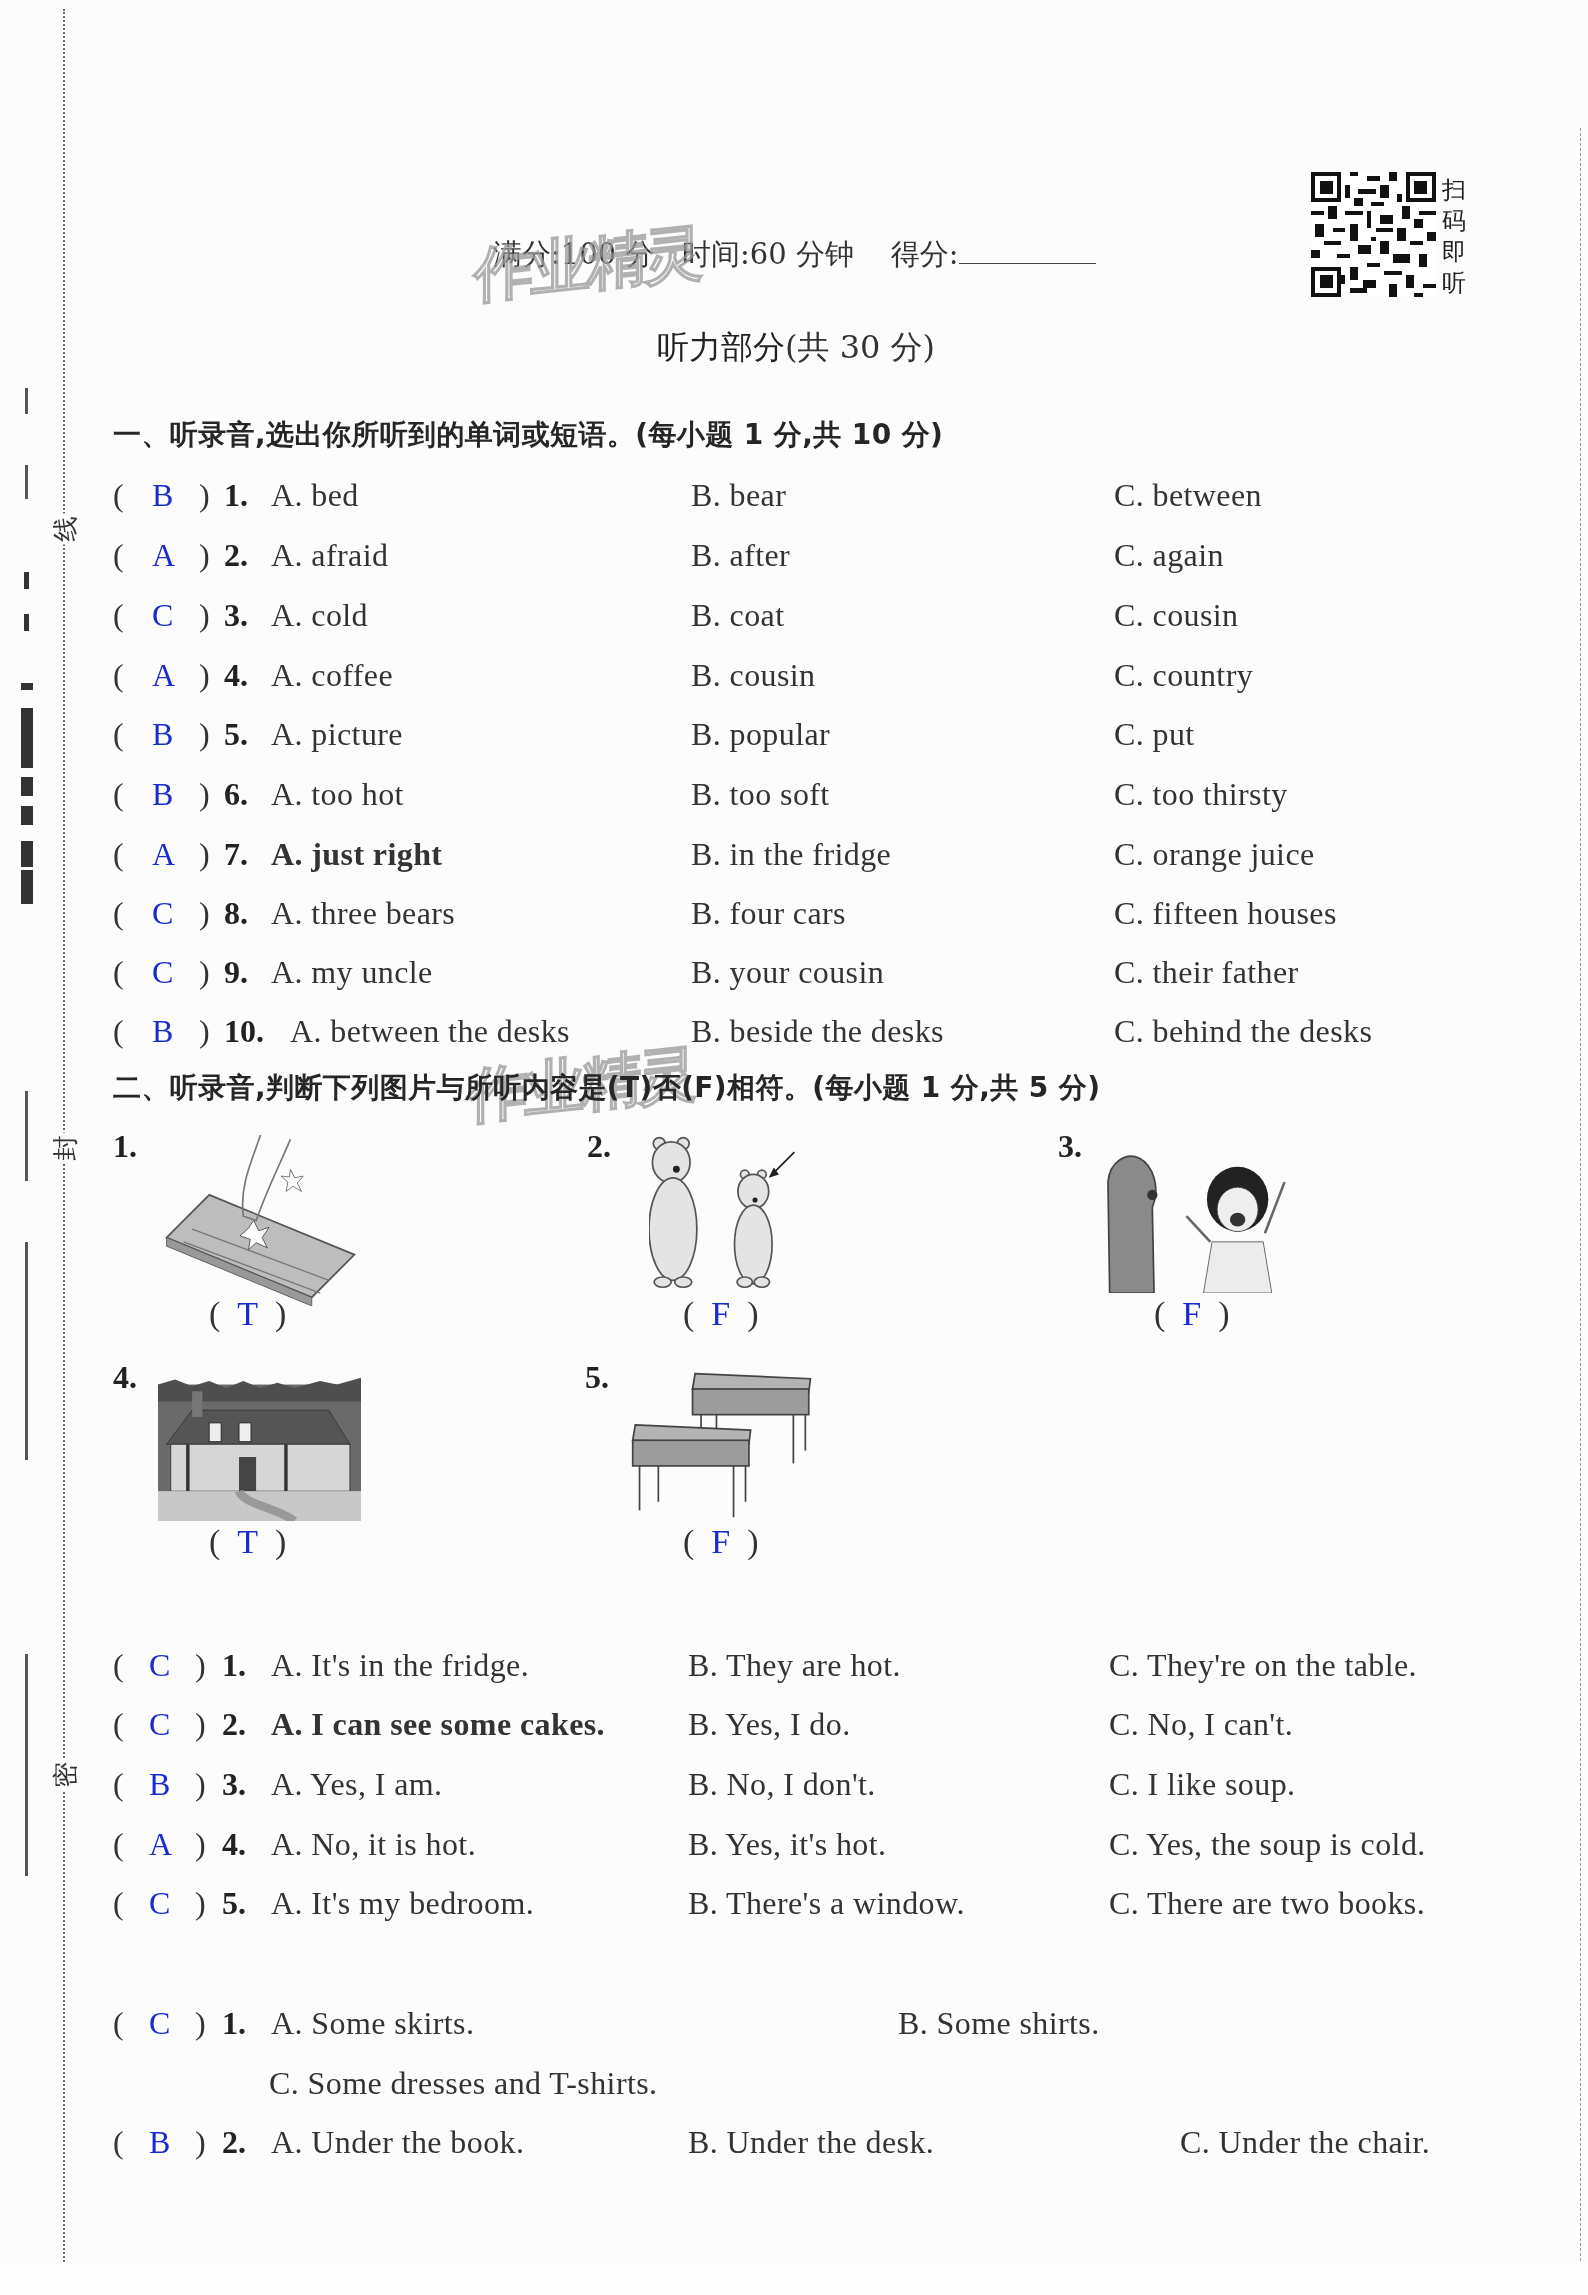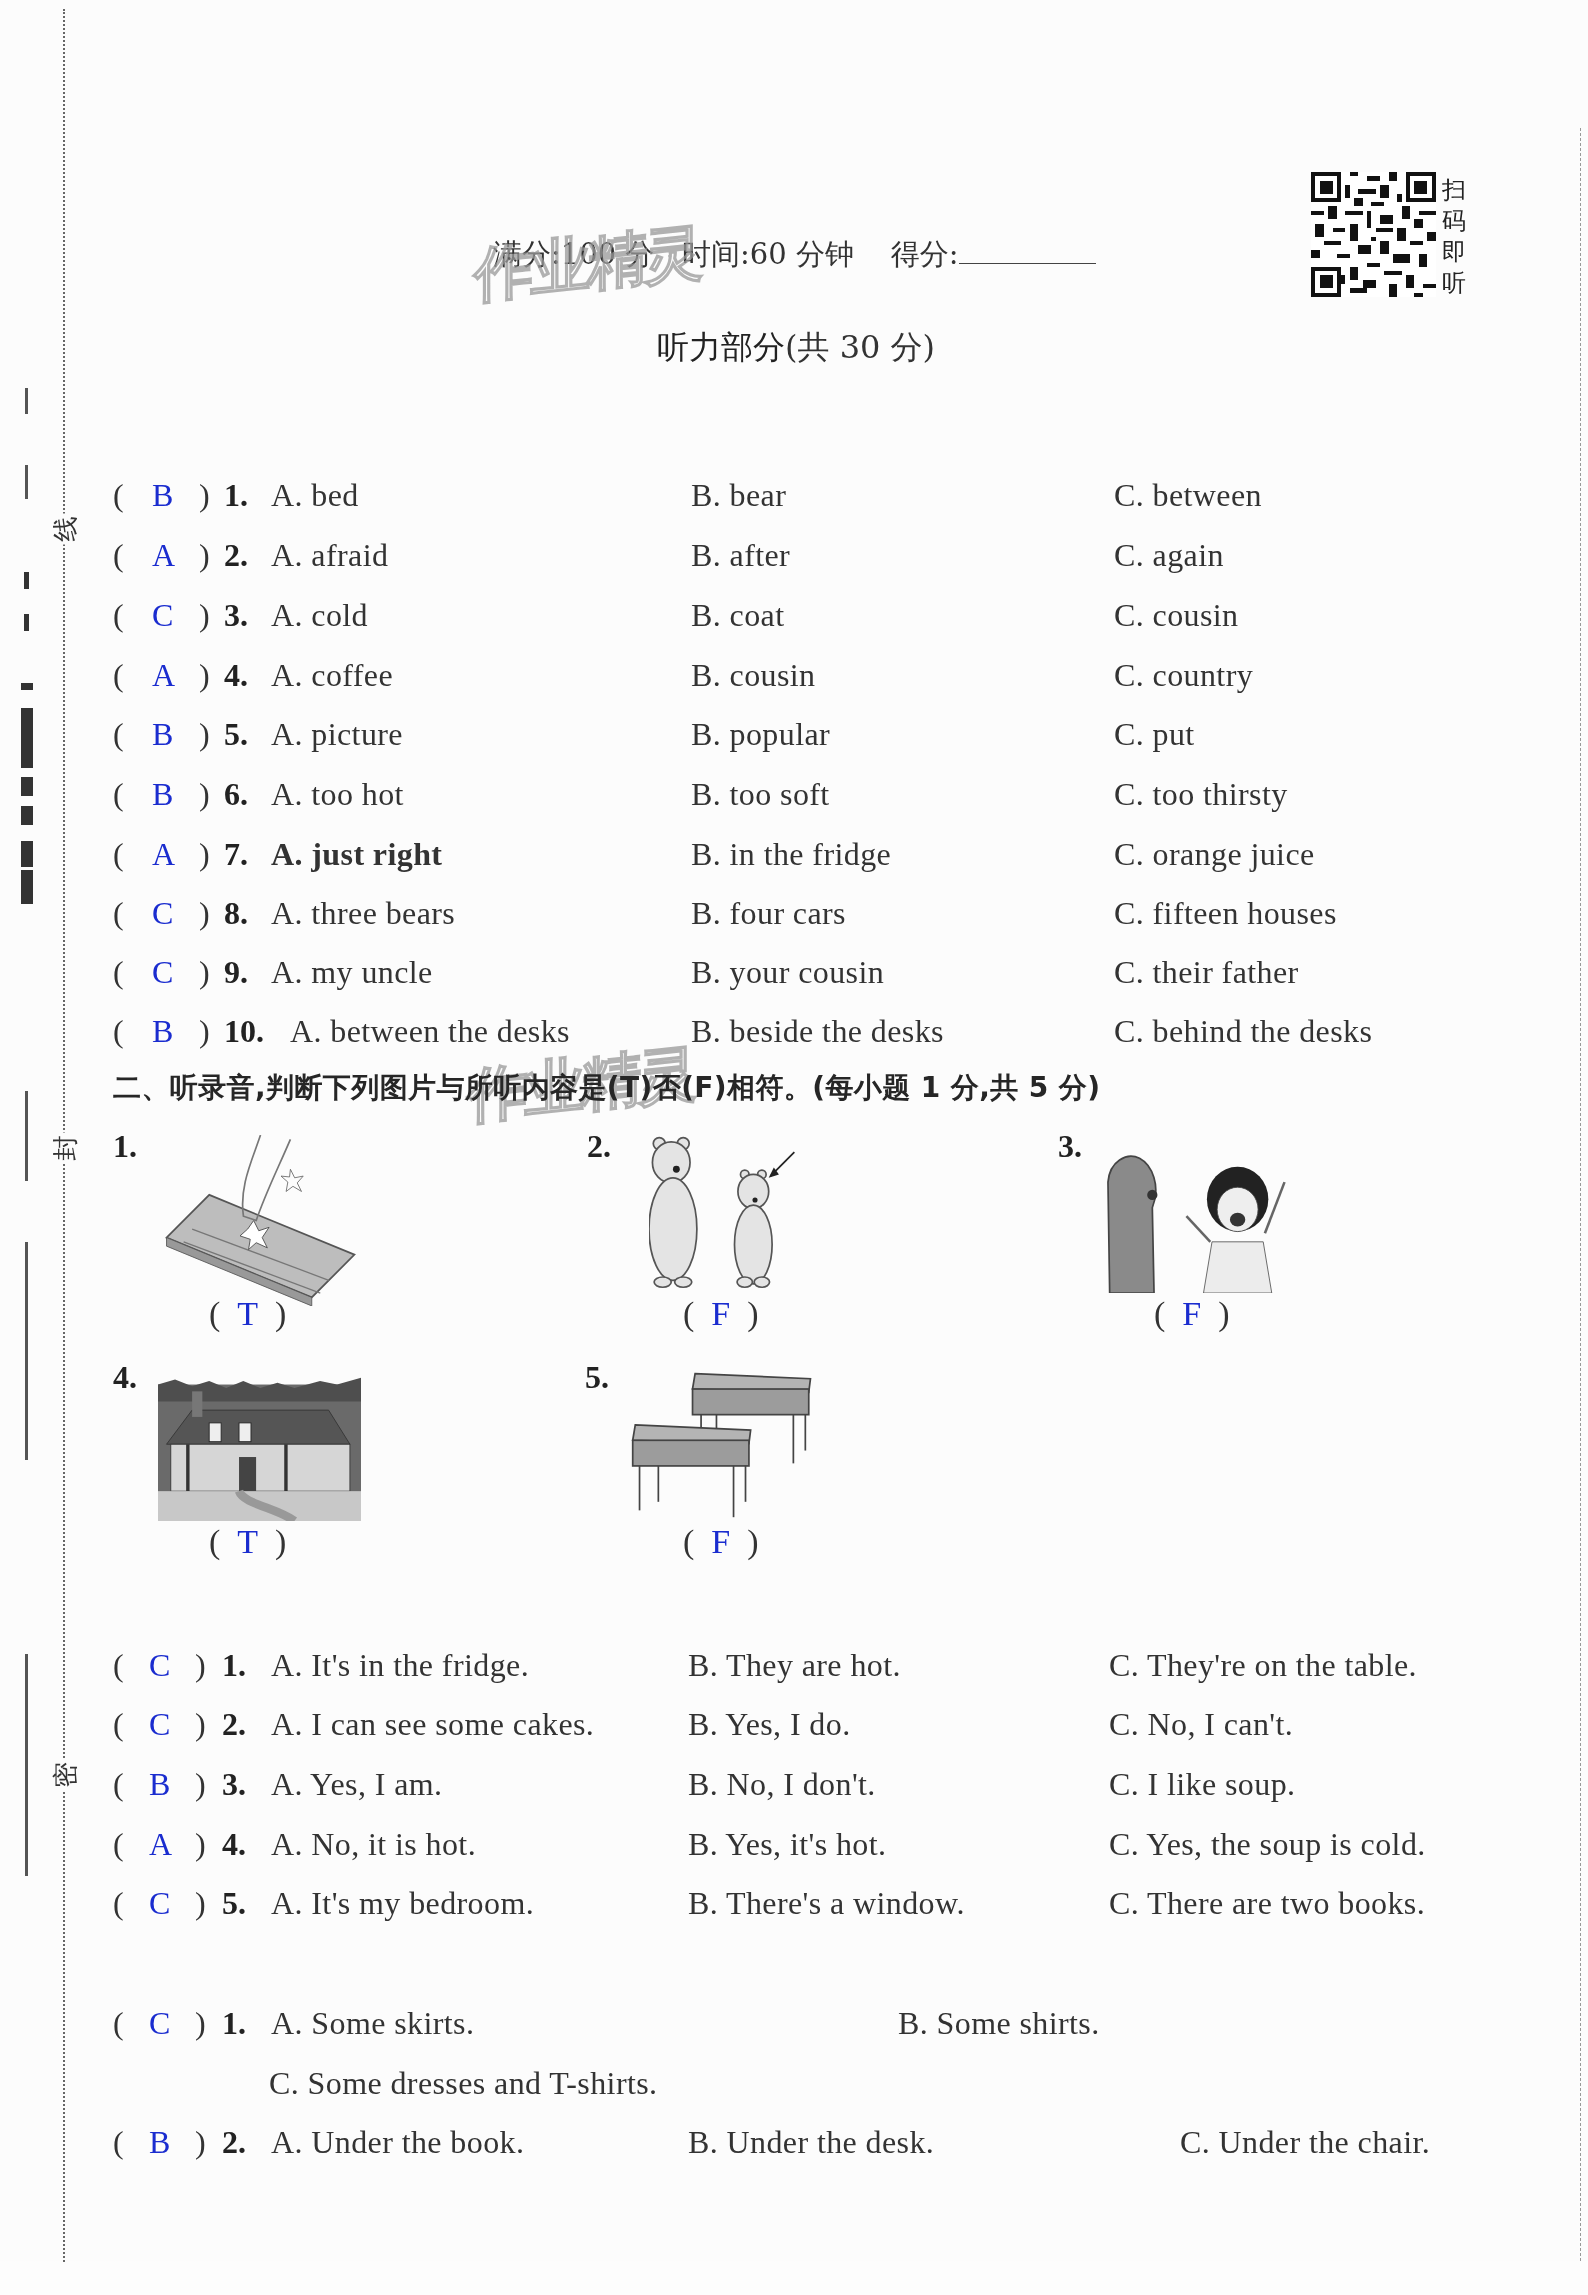--- a/index.html
+++ b/index.html
@@ -144,20 +144,21 @@
     <div>听</div>
   </div>
 
   <div class="watermark" style="left:474px; top:224px;">作业精灵</div>
   <div class="watermark" style="left:468px; top:1045px;">作业精灵</div>
 
   <div class="abs part" style="left:657px; top:326px;">
     <span>听力部分</span><span class="sub">(共 30 分)</span>
   </div>
 
+  <div class="abs sec" style="left:113px; top:416px;">一、听录音,选出你所听到的单词或短语。(每小题 1 分,共 10 分)</div>
 
   <div class="row" style="top:474px;">
     <span class="paren" style="left:113px;">(</span>
     <span class="ans" style="left:152px;">B</span>
     <span class="paren" style="left:199px;">)</span>
     <span class="qnum" style="left:224px;">1.</span>
     <span class="opt" style="left:271px;">A.  bed</span>
     <span class="opt" style="left:691px;">B.  bear</span>
     <span class="opt" style="left:1114px;">C.  between</span>
   </div>
@@ -358,21 +359,21 @@
     <span class="qnum" style="left:222px;">1.</span>
     <span class="opt" style="left:271px;">A.  It's in the fridge.</span>
     <span class="opt" style="left:688px;">B.  They are hot.</span>
     <span class="opt" style="left:1109px;">C.  They're on the table.</span>
   </div>
   <div class="row" style="top:1703px;">
     <span class="paren" style="left:113px;">(</span>
     <span class="ans" style="left:149px;">C</span>
     <span class="paren" style="left:195px;">)</span>
     <span class="qnum" style="left:222px;">2.</span>
-    <span class="opt" style="left:271px;">A.  I can see some cakes.</span>
+    <span class="opt" style="left:271px;font-weight:bold;">A.  I can see some cakes.</span>
     <span class="opt" style="left:688px;">B.  Yes, I do.</span>
     <span class="opt" style="left:1109px;">C.  No, I can't.</span>
   </div>
   <div class="row" style="top:1763px;">
     <span class="paren" style="left:113px;">(</span>
     <span class="ans" style="left:149px;">B</span>
     <span class="paren" style="left:195px;">)</span>
     <span class="qnum" style="left:222px;">3.</span>
     <span class="opt" style="left:271px;">A.  Yes, I am.</span>
     <span class="opt" style="left:688px;">B.  No, I don't.</span>

